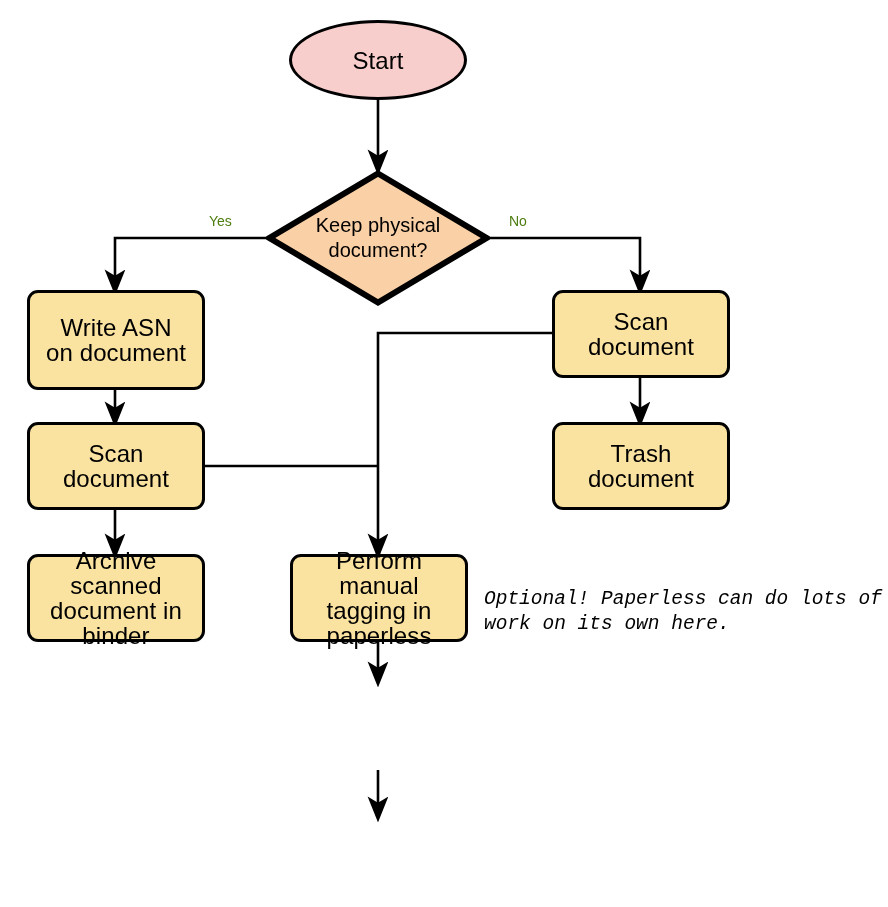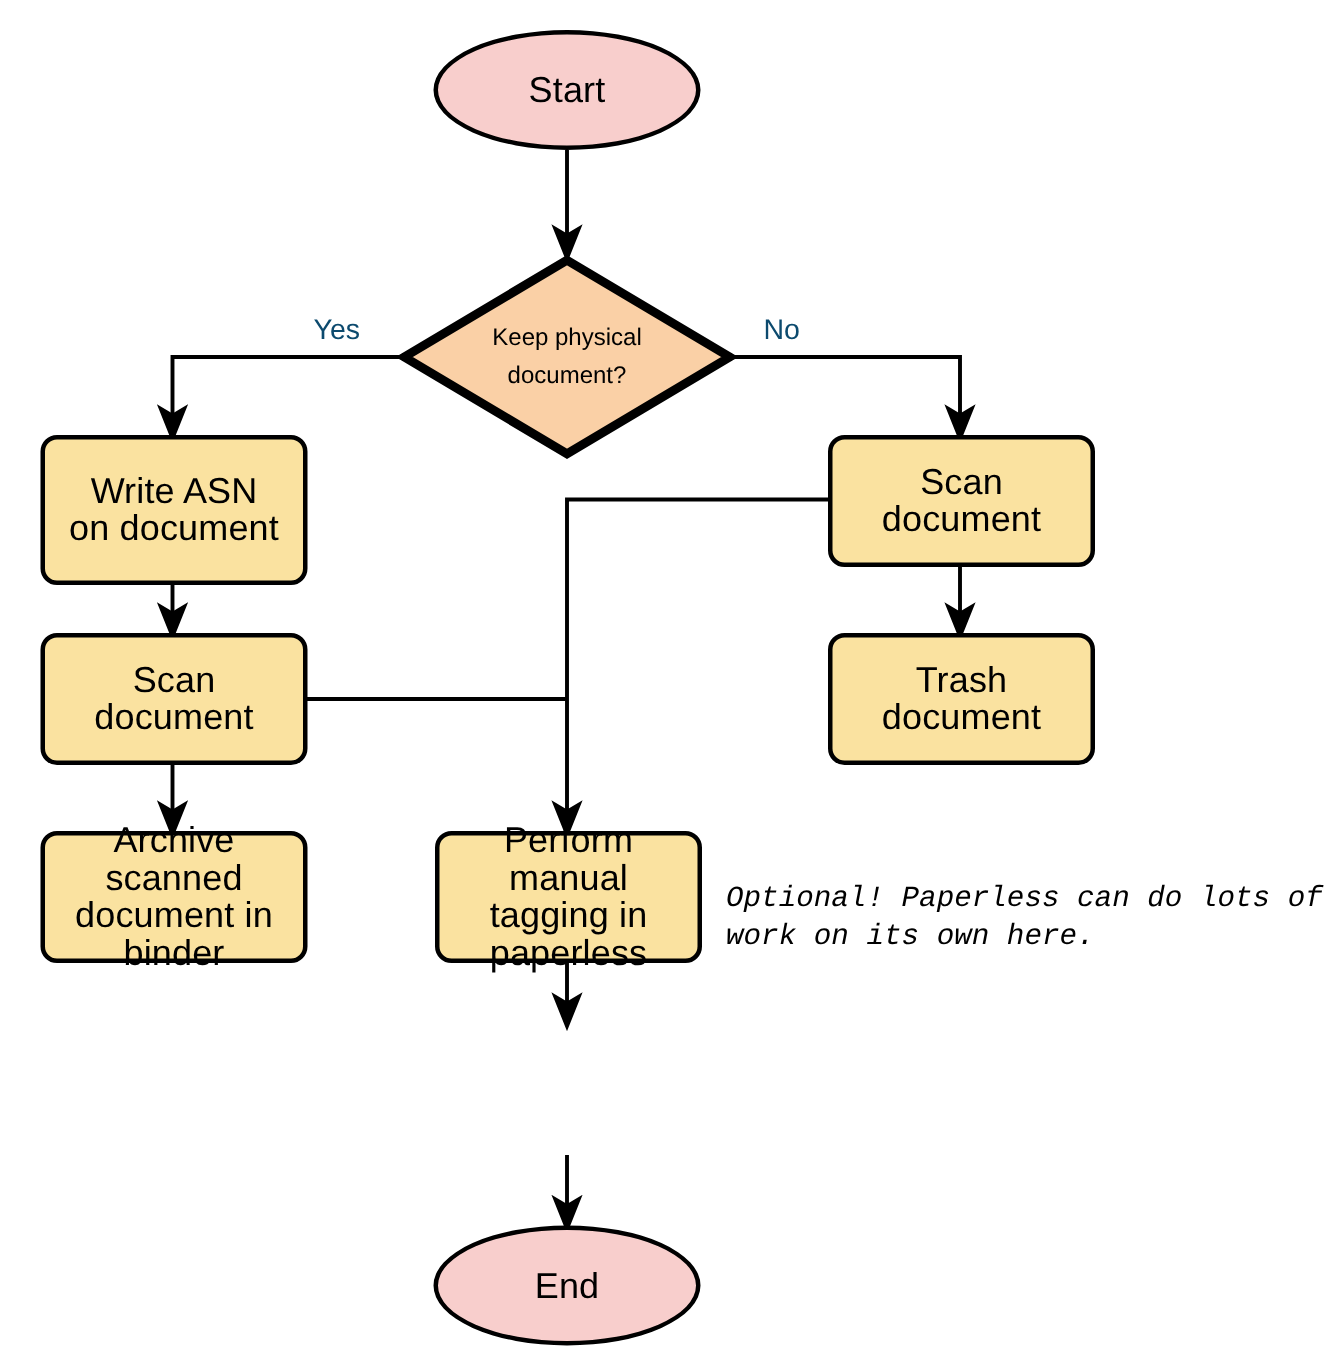--- a/index.html
+++ b/index.html
@@ -67,29 +67,29 @@
     position: absolute;
     left: 0;
     top: 0;
     width: 100%;
     height: 100%;
     display: flex;
     align-items: center;
     justify-content: center;
     text-align: center;
     white-space: pre-line;
-    font-size: 16px;
+    font-size: 20px;
     line-height: 25px;
     color: #000000;
   }
   .edge-label {
     position: absolute;
-    font-size: 19px;
+    font-size: 14px;
     line-height: 22px;
-    color: #0c4a6e;
+    color: #4d7c0f;
     white-space: nowrap;
     z-index: 4;
   }
   .annotation {
     position: absolute;
     font-style: italic;
     font-size: 19.5px;
     line-height: 25px;
     color: #000000;
     z-index: 4;
@@ -170,19 +170,16 @@
     <span class="node-label">Perform manual
 tagging in
 paperless</span>
   </div>
 
   <div class="node process" style="left:552px; top:422px; width:178px; height:88px; background:#fae2a0;">
     <span class="node-label">Trash document</span>
   </div>
 
 
-  <div class="node terminator" style="left:289px; top:817px; width:178px; height:80px; background:#f8cecc;">
-    <span class="node-label">End</span>
-  </div>
 
   <div class="annotation" style="left:484px; top:587px; width:404px;">Optional! Paperless can do lots of work on its own here.</div>
 
 </div>
 
 </body></html>

